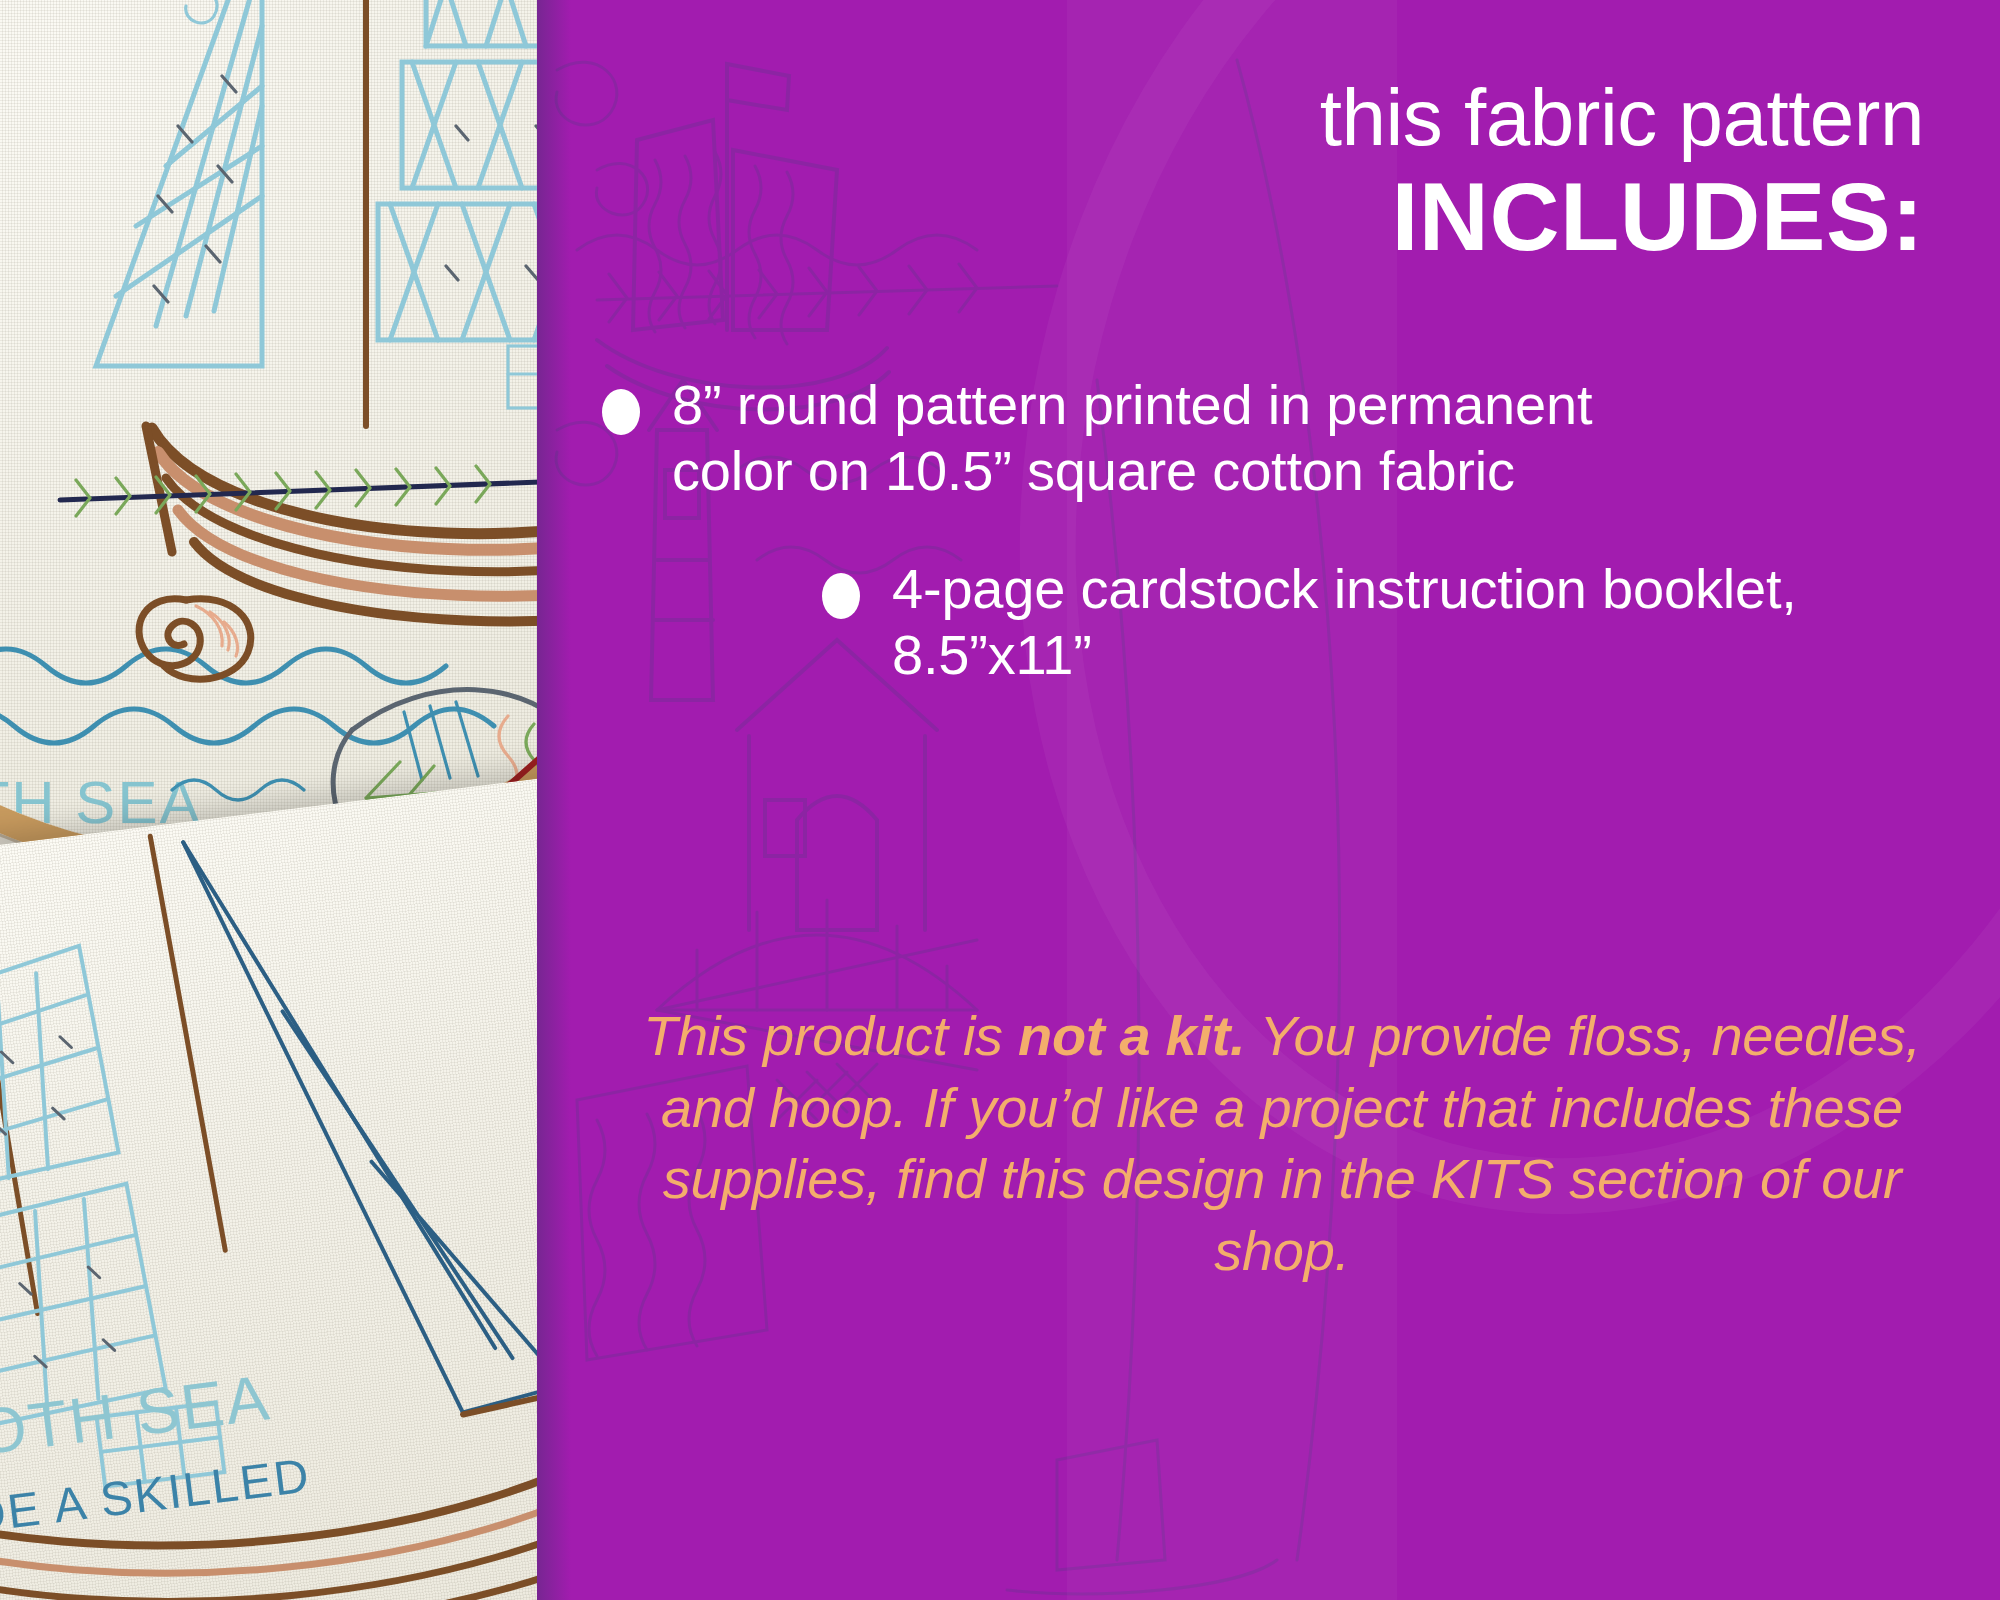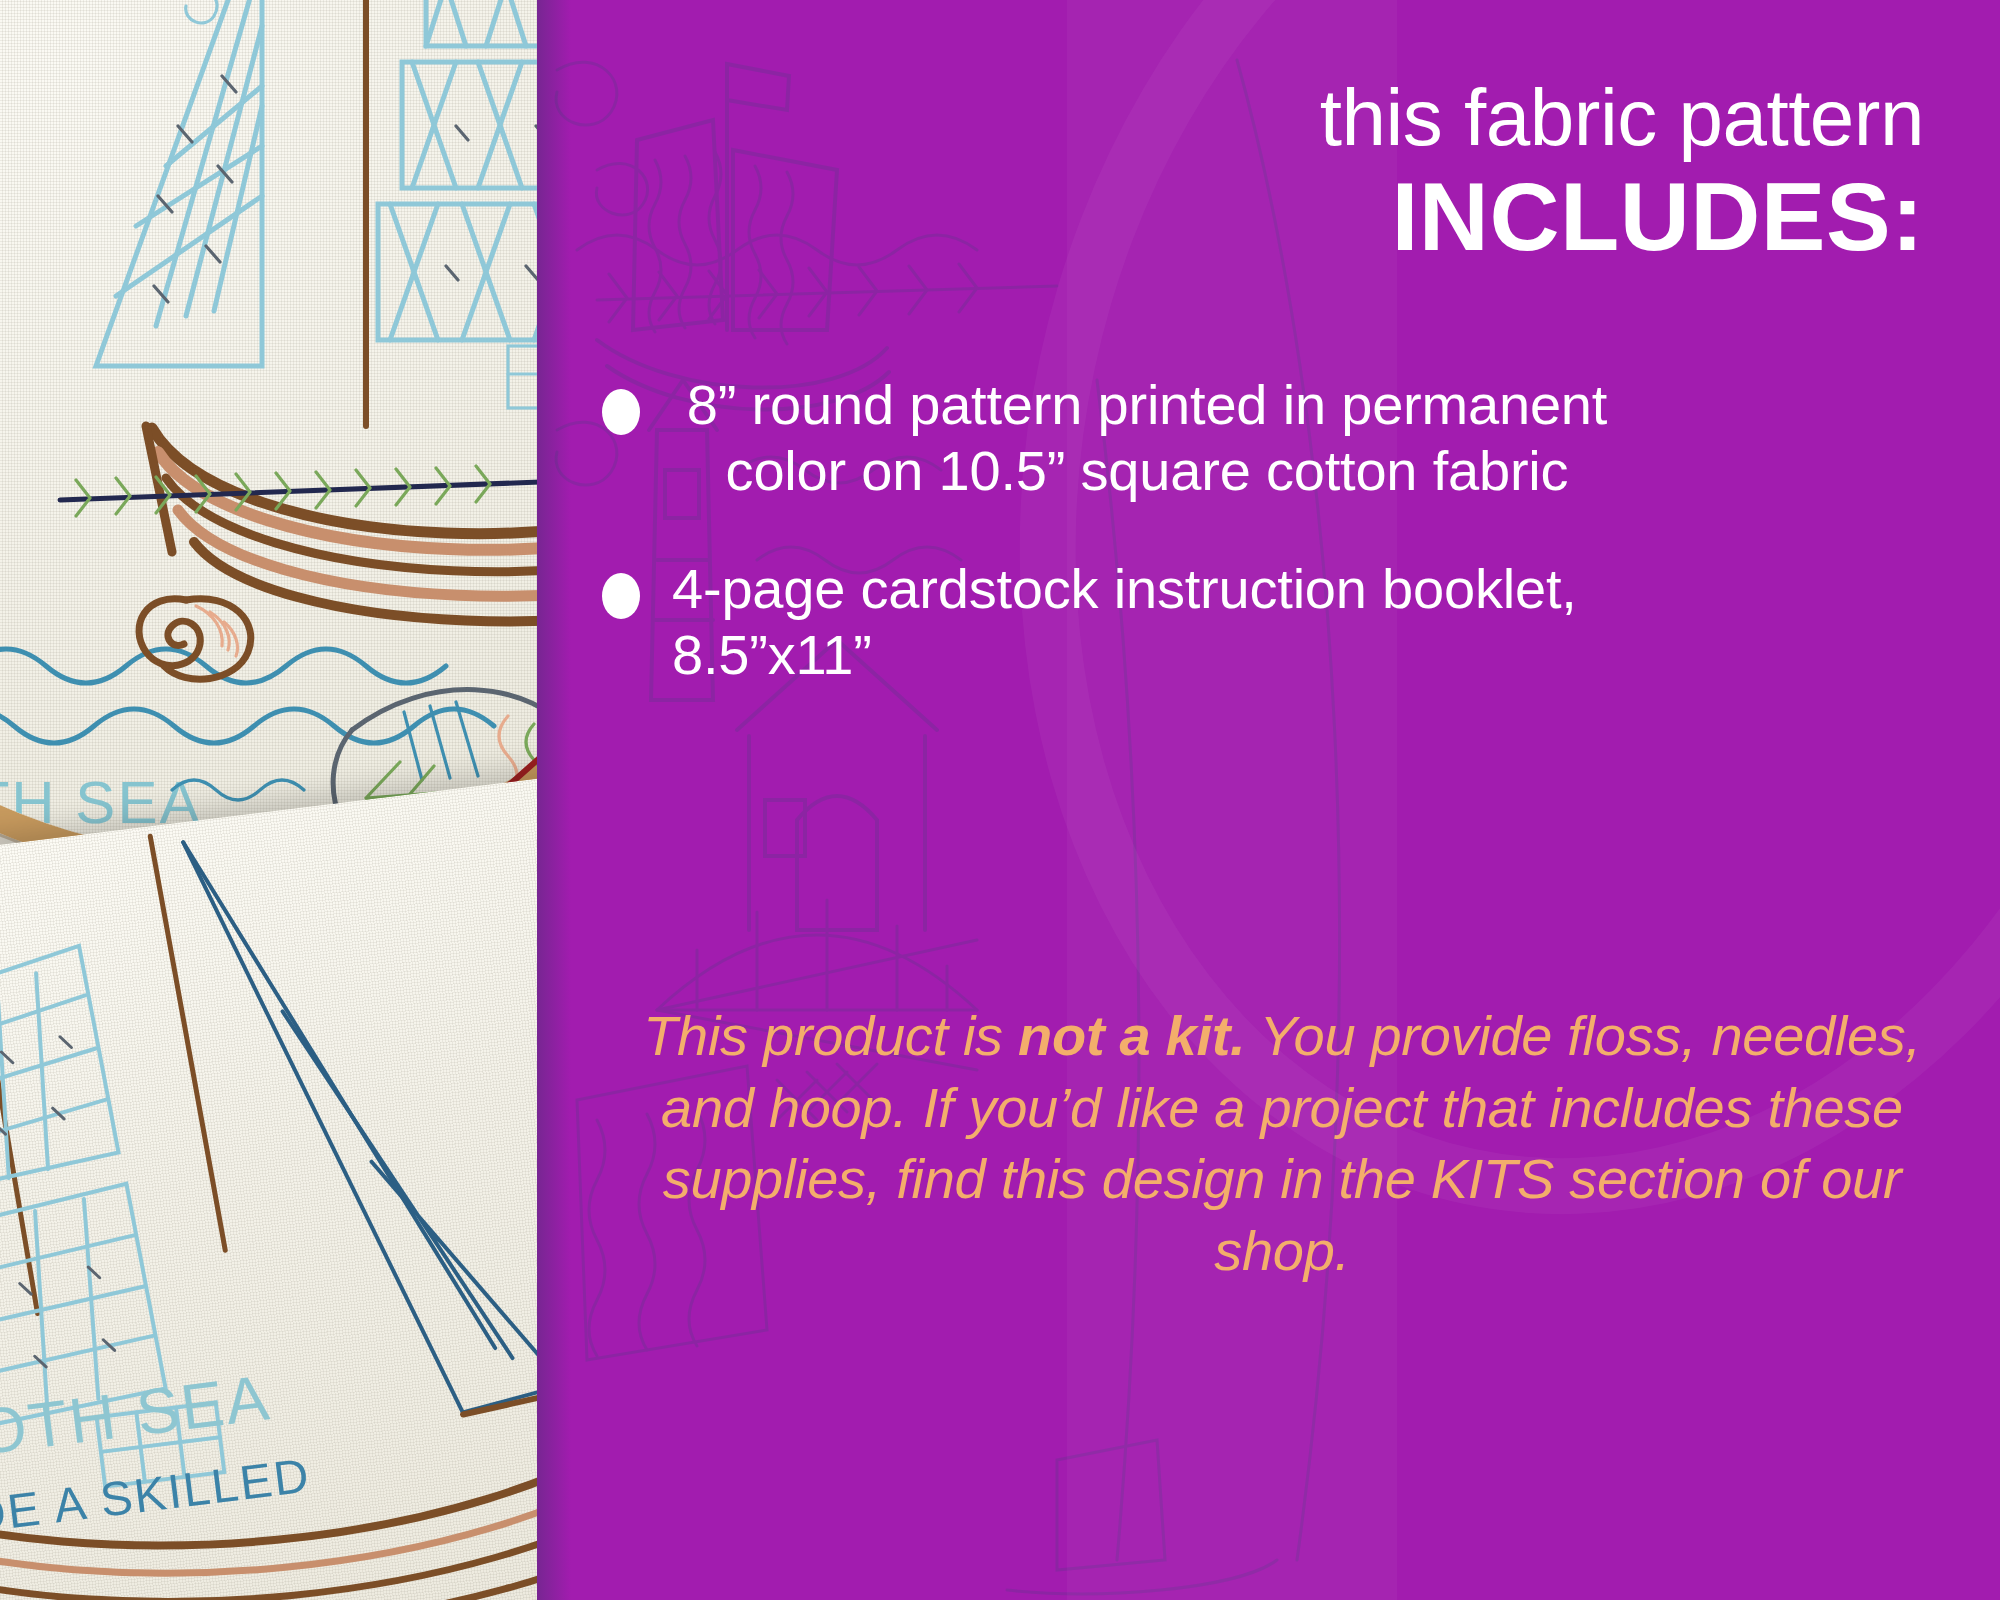--- a/index.html
+++ b/index.html
@@ -426,24 +426,24 @@
 
     <div class="content">
 
       <div class="head-line1">this fabric pattern</div>
       <div class="head-line2">INCLUDES:</div>
 
       <div class="bullets">
 
         <div class="bullet-row">
           <div class="dot"></div>
-          <div class="btext" style="max-width:950px;text-align:center;">8” round pattern printed in permanent color on 10.5” square cotton fabric</div>
+          <div class="btext" style="max-width:950px;">8” round pattern printed in permanent color on 10.5” square cotton fabric</div>
         </div>
 
-        <div class="bullet-row" style="">
+        <div class="bullet-row" style="justify-content:flex-end;">
           <div class="dot"></div>
           <div class="btext" style="max-width:1060px;">4-page cardstock instruction booklet, 8.5”x11”</div>
         </div>
 
       </div>
 
       <div class="note">
         <span>This product is </span><b>not a kit.</b><span> You provide floss, needles, and hoop. If you’d like a project that includes these supplies, find this design in the KITS section of our shop.</span>
       </div>
 

